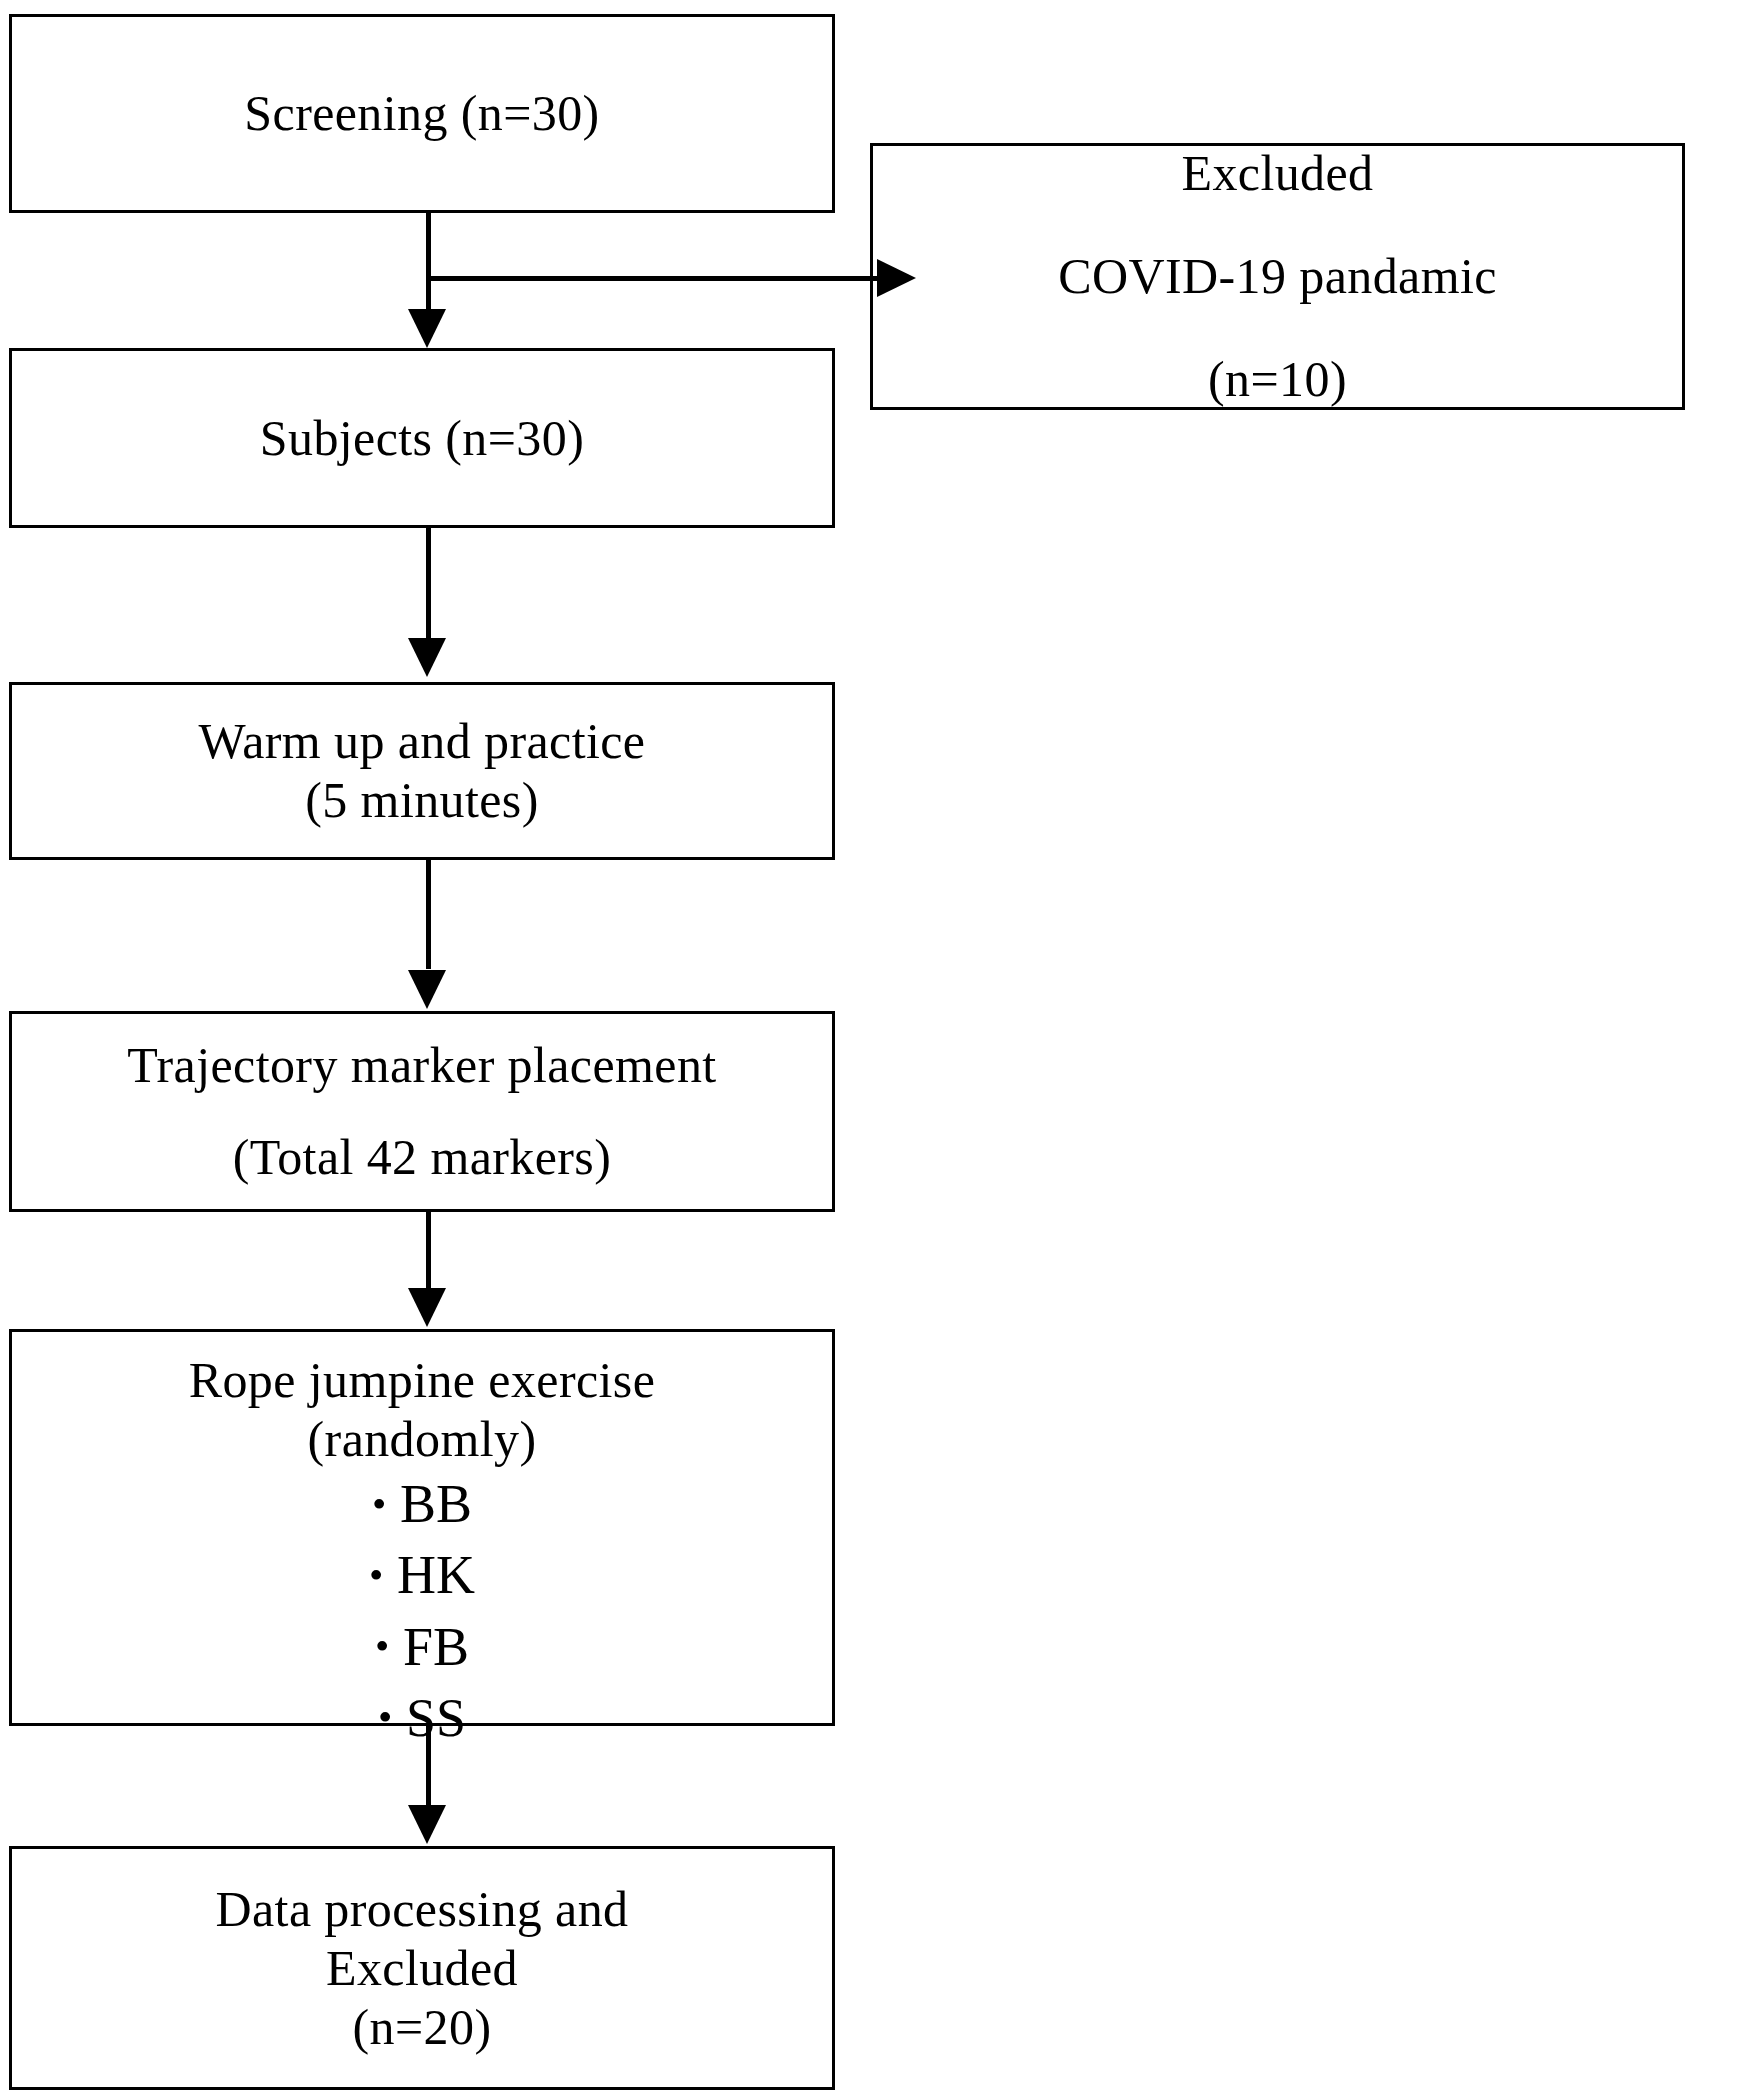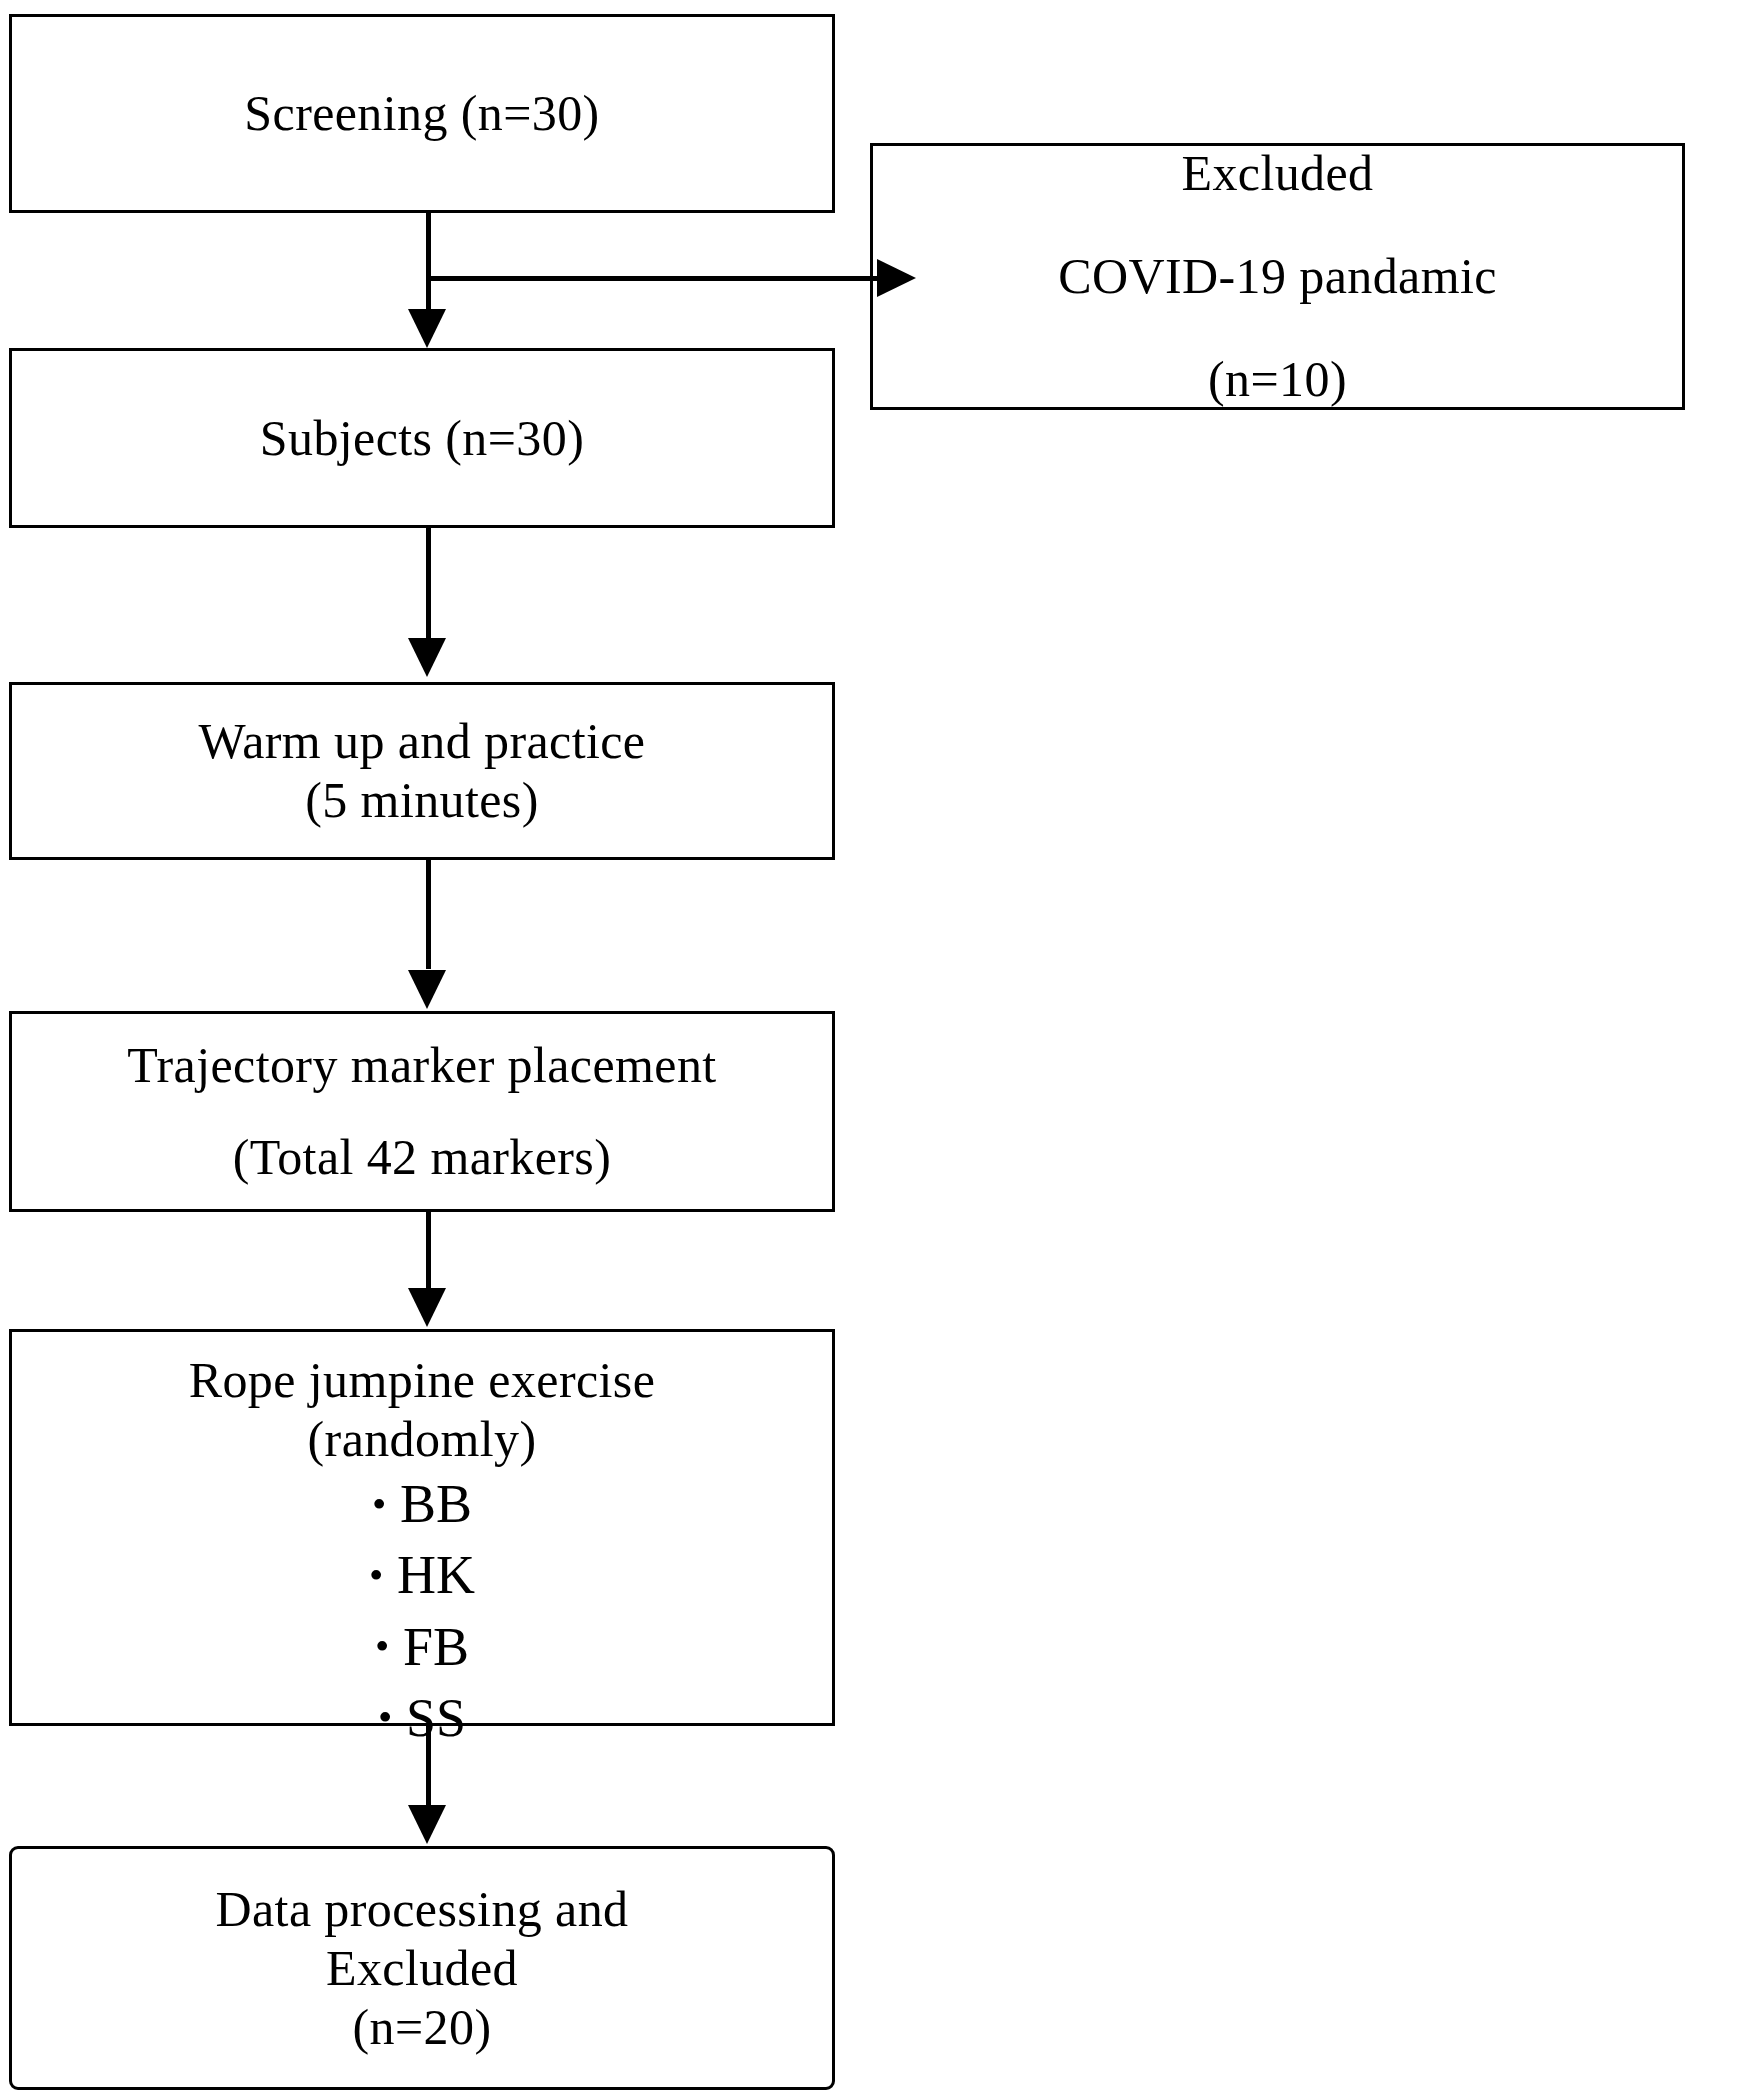--- a/index.html
+++ b/index.html
@@ -142,20 +142,20 @@
       <li class="bullet-item">
         <span class="bullet-dot">•</span>
         <span>SS</span>
       </li>
     </ul>
   </div>
 
   <div class="connector v-line" style="left:426px; top:1726px; height:81px;"></div>
   <div class="arrow-down" style="left:408px; top:1805px;"></div>
 
-  <div class="node" style="left:9px; top:1846px; width:826px; height:244px;border-radius:9px;">
+  <div class="node" style="left:9px; top:1846px; width:826px; height:244px;">
     <span class="node-line">Data processing and</span>
     <span class="node-line">Excluded</span>
     <span class="node-line">(n=20)</span>
   </div>
 
 </div>
 
 
 </body></html>

